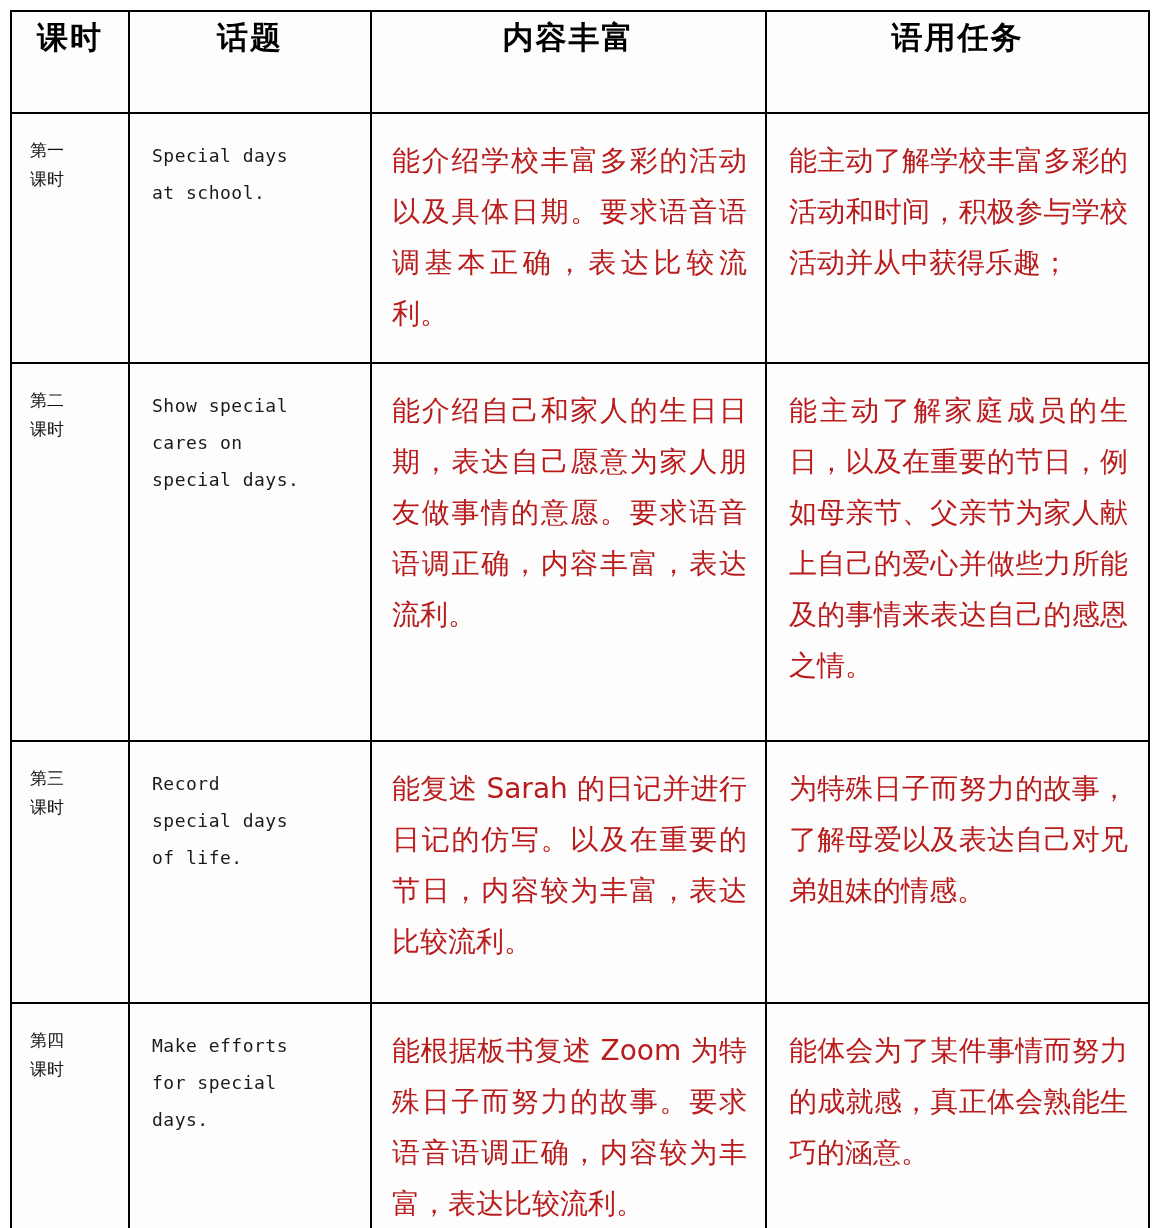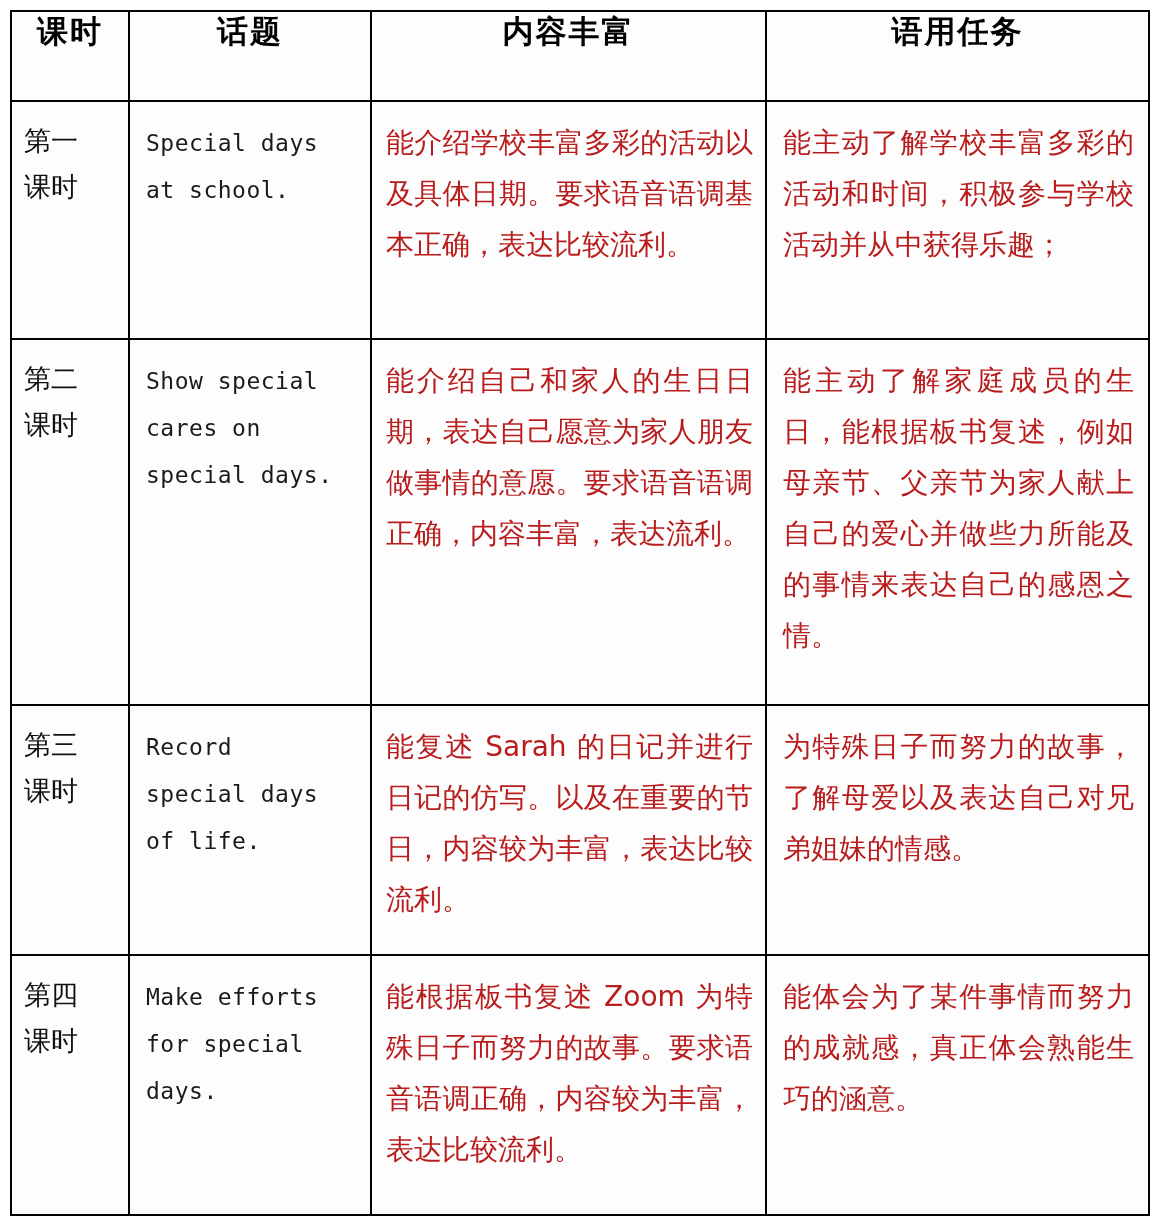--- a/index.html
+++ b/index.html
@@ -36,21 +36,21 @@
 
   table.lesson-table col.c-period  { width: 118px; }
   table.lesson-table col.c-topic   { width: 242px; }
   table.lesson-table col.c-task    { width: 395px; }
   table.lesson-table col.c-value   { width: 383px; }
 
   table.lesson-table th,
   table.lesson-table td {
     border: 2px solid #000000;
     vertical-align: top;
-    padding: 2px;
+    padding: 8px;
     background: #fdfdfd;
   }
 
   
   thead th {
     background: #d2d2d2;
     text-align: center;
     vertical-align: middle;
     height: 84px;
     font-weight: bold;
@@ -65,35 +65,35 @@
   td .cell-inner {
     display: block;
     padding: 12px 10px 14px 12px;
   }
 
   td.period .cell-inner {
     padding: 14px 4px 14px 10px;
   }
   td.period .period-text {
     display: block;
-    font-size: 27px;
+    font-size: 17px;
     line-height: 1.72;
     color: #111111;
     letter-spacing: 0px;
     font-family: "DejaVu Sans", "Liberation Sans", sans-serif;
     white-space: pre-line;
   }
 
   td.topic .cell-inner {
     padding: 16px 6px 14px 14px;
   }
   td.topic .topic-text {
     display: block;
     font-family: "DejaVu Sans Mono", "Liberation Mono", monospace;
-    font-size: 23px;
+    font-size: 18px;
     line-height: 2.05;
     color: #1a1a1a;
     letter-spacing: 0.5px;
     white-space: pre-line;
   }
 
   td.task .cell-inner {
     padding: 14px 10px 14px 12px;
   }
   td.task .task-text,
@@ -188,21 +188,21 @@
 special days.</span>
           </span>
         </td>
         <td class="task">
           <span class="cell-inner">
             <span class="task-text">能介绍自己和家人的生日日期，表达自己愿意为家人朋友做事情的意愿。要求语音语调正确，内容丰富，表达流利。</span>
           </span>
         </td>
         <td class="value">
           <span class="cell-inner">
-            <span class="value-text">能主动了解家庭成员的生日，能根据板书复述，例如母亲节、父亲节为家人献上自己的爱心并做些力所能及的事情来表达自己的感恩之情。</span>
+            <span class="value-text">能主动了解家庭成员的生日，以及在重要的节日，例如母亲节、父亲节为家人献上自己的爱心并做些力所能及的事情来表达自己的感恩之情。</span>
           </span>
         </td>
       </tr>
 
       <tr class="row-3">
         <td class="period">
           <span class="cell-inner">
             <span class="period-text">第三
 课时</span>
           </span>

